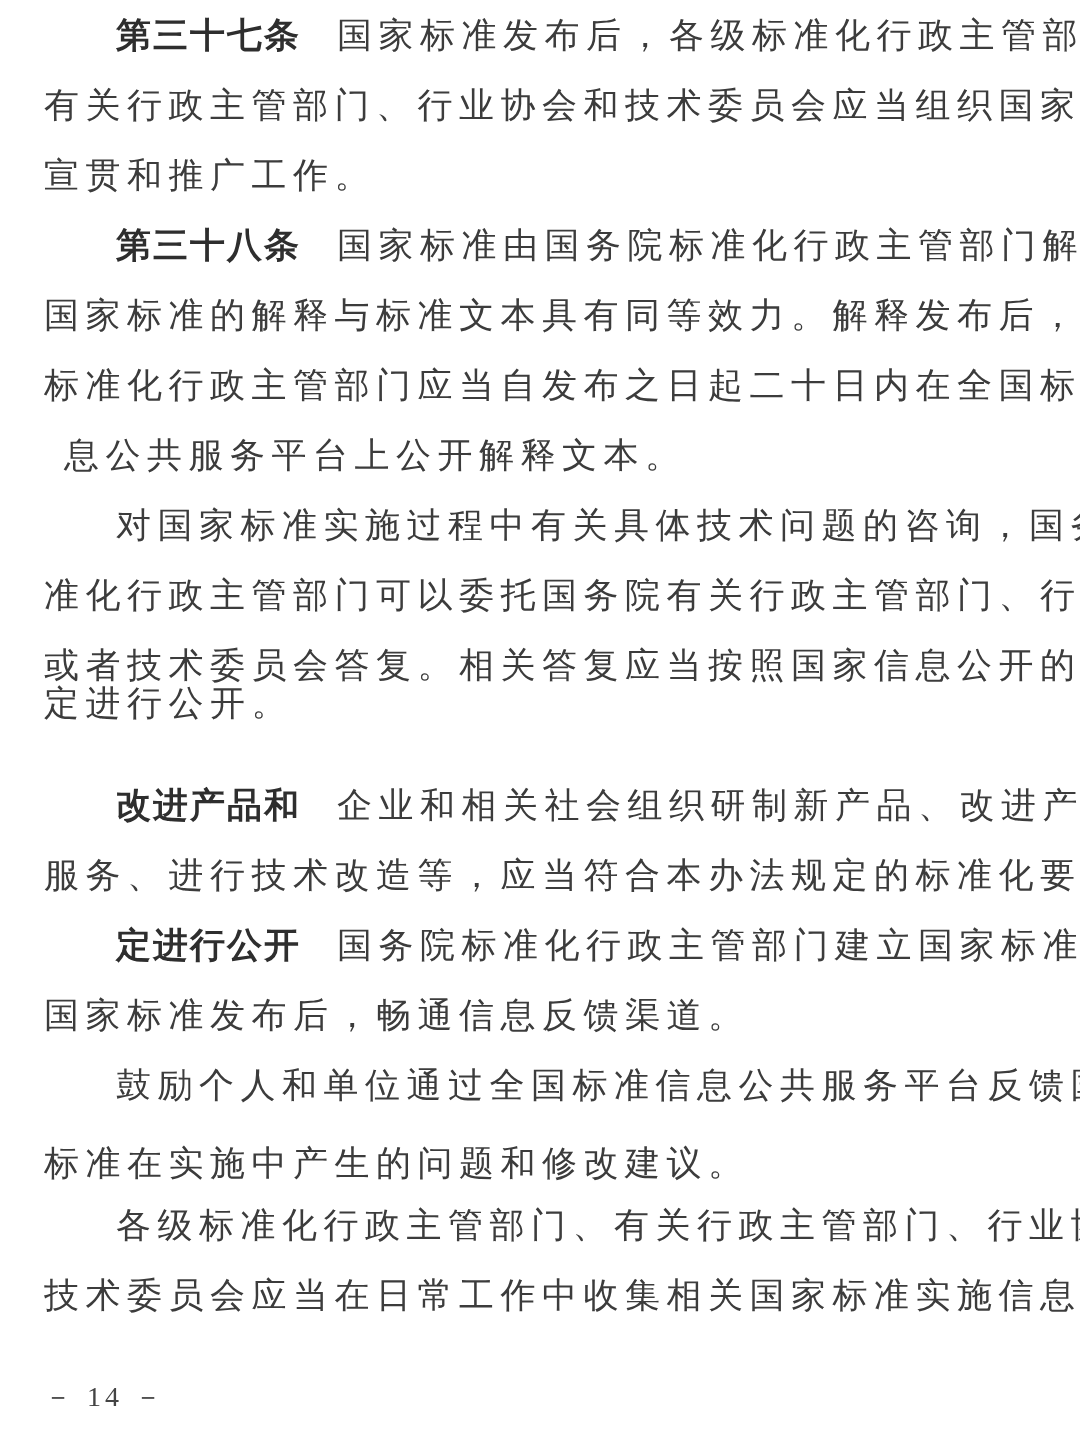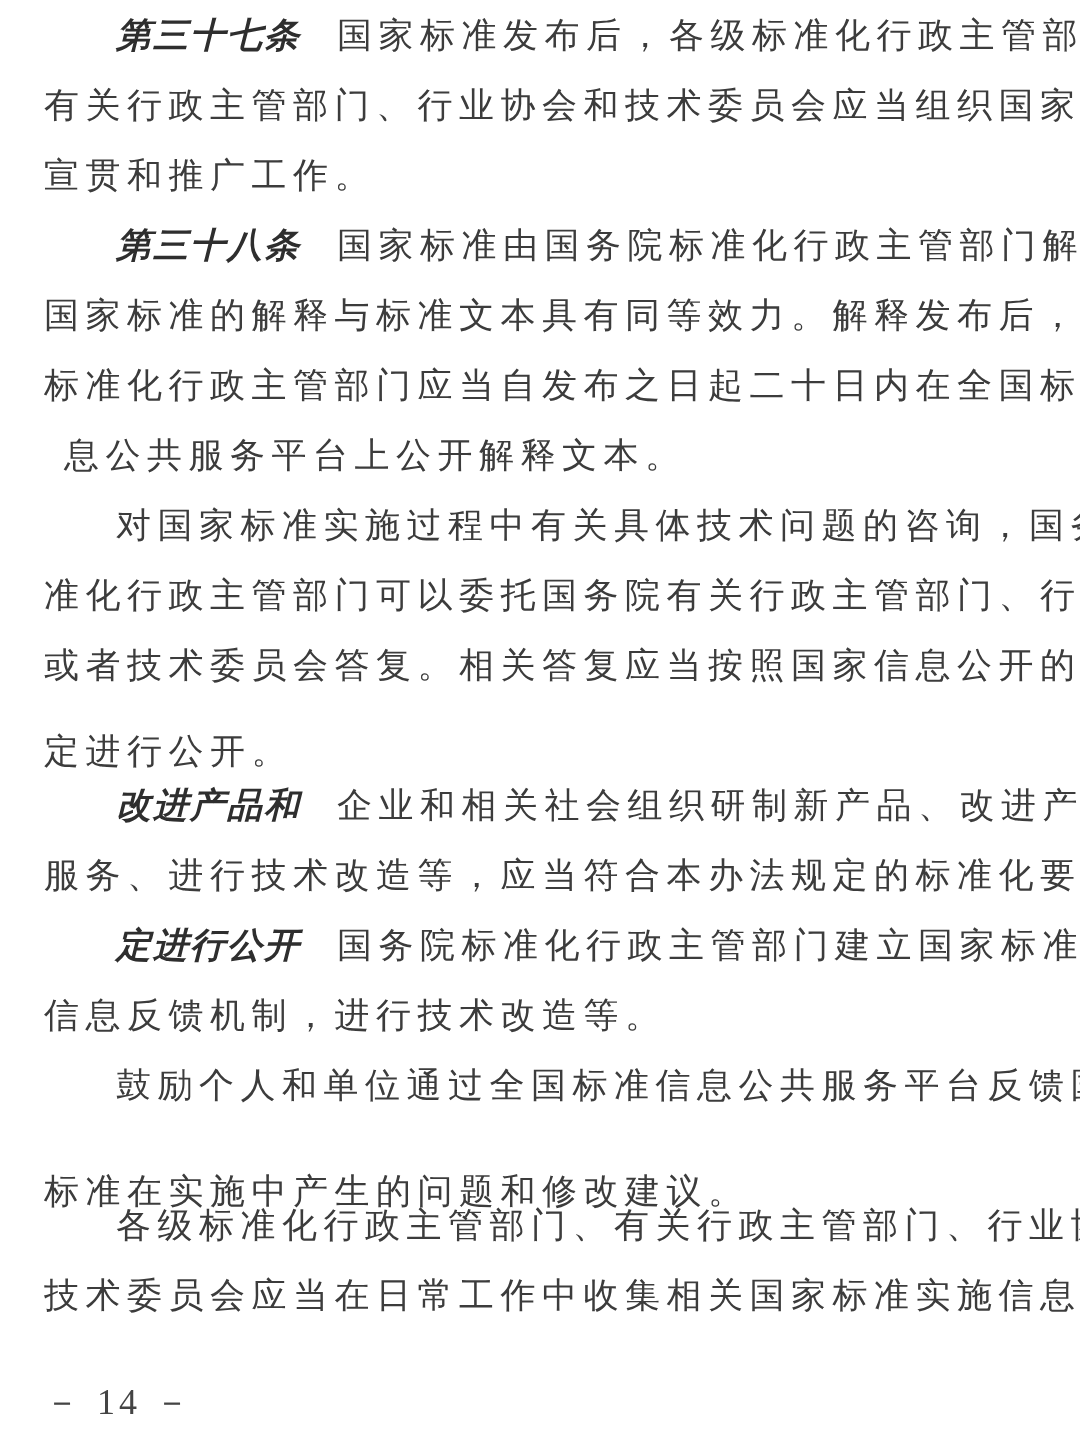--- a/index.html
+++ b/index.html
@@ -30,28 +30,27 @@
     letter-spacing: 6.5px;
     white-space: nowrap;
     color: #3c3c3c;
   }
   .indent { left: 72px; }
   .article-no {
     font-weight: bold;
     color: #2e2e2e;
     letter-spacing: 2px;
     margin-right: 36px;
-    font-style: italic;
   }
   .page-number {
     position: absolute;
     left: 44px;
     top: 1378px;
     font-family: "Liberation Serif", "DejaVu Serif", serif;
-    font-size: 36px;
+    font-size: 28px;
     color: #444;
     letter-spacing: 4px;
     white-space: pre;
   }
 </style>
 </head>
 <body>
 
 <div class="page">
 
@@ -68,40 +67,40 @@
       <span class="article-no">第三十八条</span><span>国家标准由国务院标准化行政主管部门解释，</span>
     </div>
     <div class="line" style="top:280px;">国家标准的解释与标准文本具有同等效力。解释发布后，国务院</div>
     <div class="line" style="top:350px;">标准化行政主管部门应当自发布之日起二十日内在全国标准信</div>
     <div class="line" style="top:420px;margin-left:20px;">息公共服务平台上公开解释文本。</div>
 
     <div>
       <div class="line indent" style="top:490px;">对国家标准实施过程中有关具体技术问题的咨询，国务院标</div>
       <div class="line" style="top:560px;">准化行政主管部门可以委托国务院有关行政主管部门、行业协会</div>
       <div class="line" style="top:630px;">或者技术委员会答复。相关答复应当按照国家信息公开的有关规</div>
-      <div class="line" style="top:716px;text-align:right;">定进行公开。</div>
+      <div class="line" style="top:668px;text-align:right;">定进行公开。</div>
     </div>
   </div>
 
   <div>
     <div class="line indent" style="top:770px;">
       <span class="article-no">改进产品和</span><span>企业和相关社会组织研制新产品、改进产品和</span>
     </div>
     <div class="line" style="top:840px;">服务、进行技术改造等，应当符合本办法规定的标准化要求。</div>
   </div>
 
   <div>
     <div class="line indent" style="top:910px;">
       <span class="article-no">定进行公开</span><span>国务院标准化行政主管部门建立国家标准实施</span>
     </div>
-    <div class="line" style="top:980px;">信息反馈机制，进行技术改造等。</div>
+    <div class="line" style="top:980px;">国家标准发布后，畅通信息反馈渠道。</div>
 
     <div>
       <div class="line indent" style="top:1050px;">鼓励个人和单位通过全国标准信息公共服务平台反馈国家</div>
-      <div class="line" style="top:1156px;">标准在实施中产生的问题和修改建议。</div>
+      <div class="line" style="top:1128px;">标准在实施中产生的问题和修改建议。</div>
     </div>
 
     <div>
       <div class="line indent" style="top:1190px;">各级标准化行政主管部门、有关行政主管部门、行业协会和</div>
       <div class="line" style="top:1260px;">技术委员会应当在日常工作中收集相关国家标准实施信息。</div>
     </div>
   </div>
 </div>
 
 <div class="page-number">－ 14 －</div>

